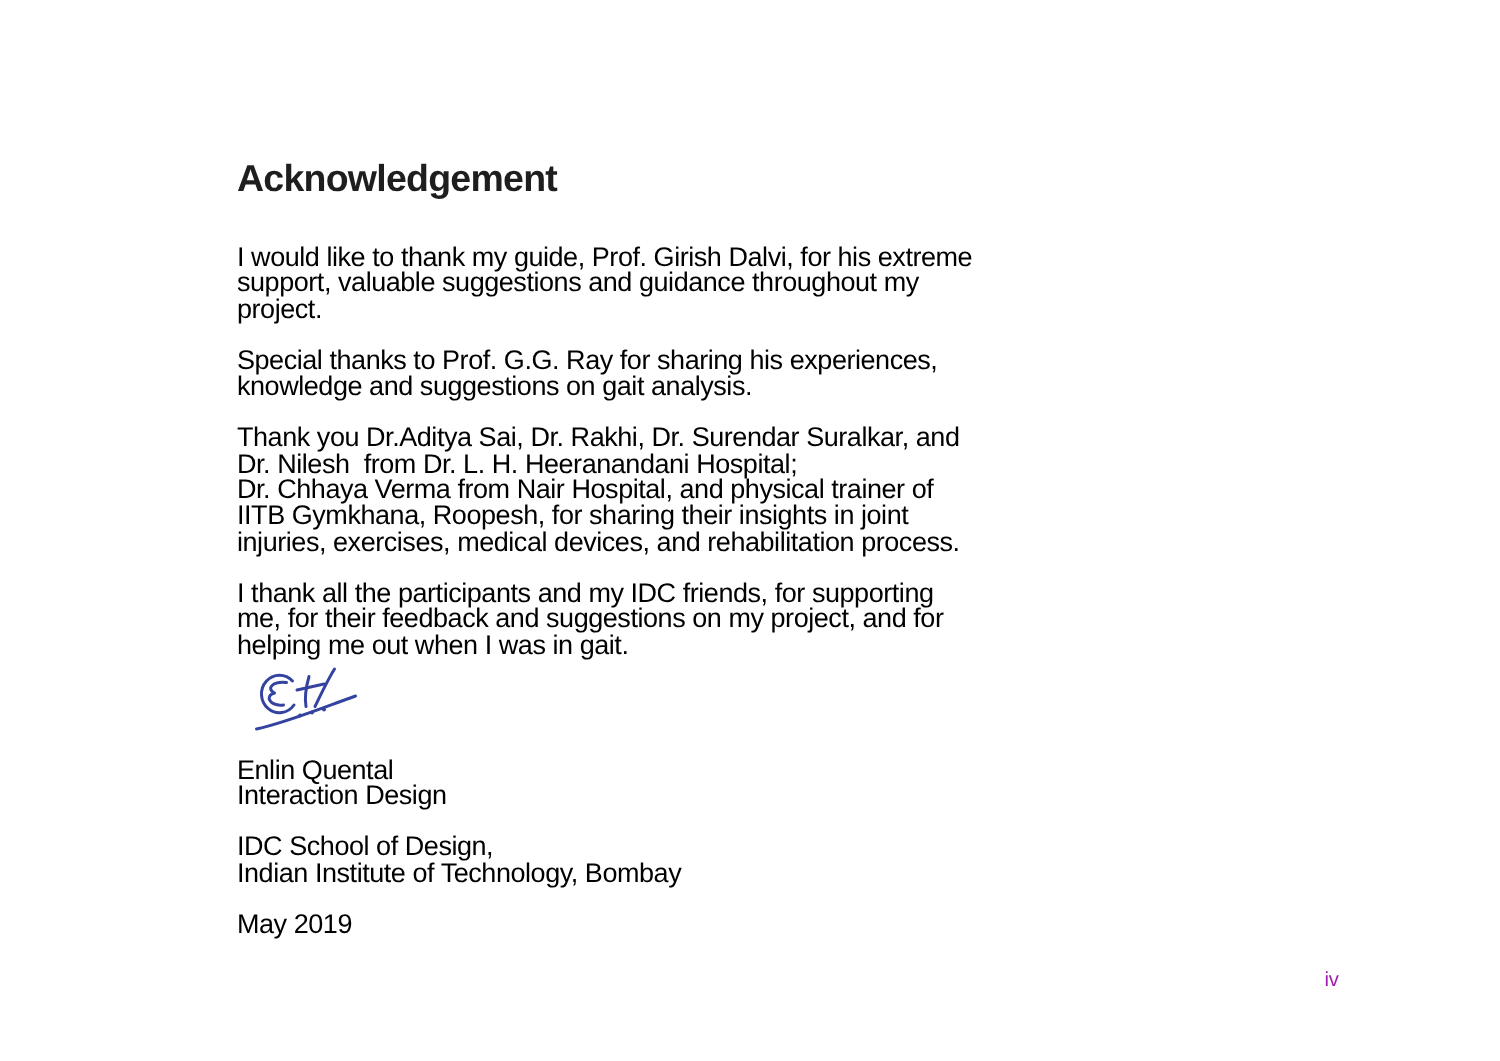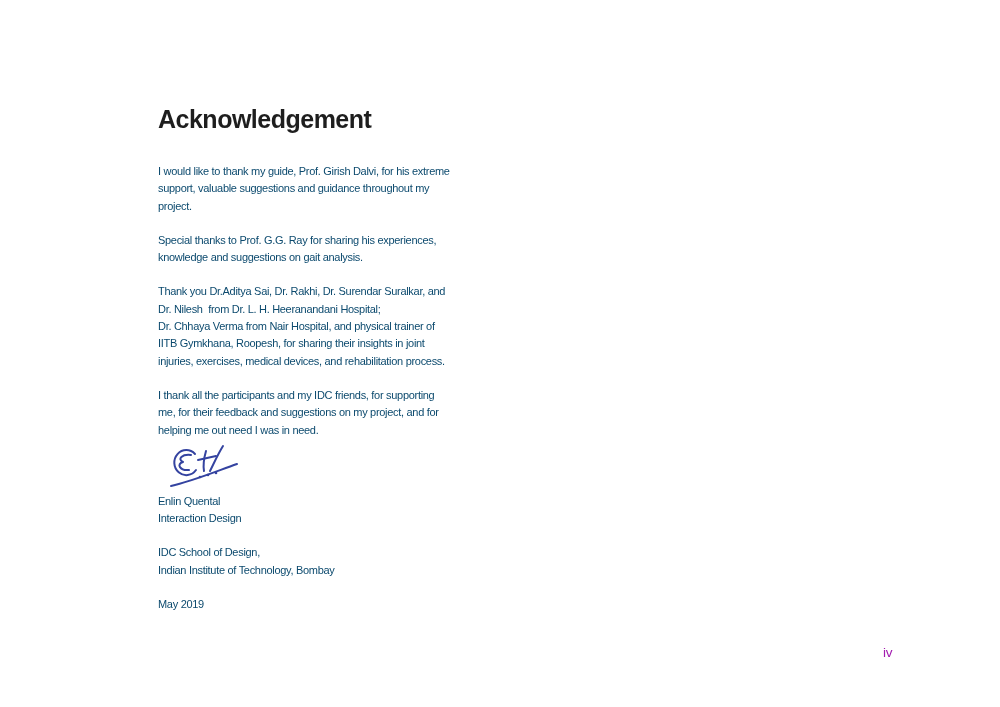--- a/index.html
+++ b/index.html
@@ -24,42 +24,42 @@
     font-weight: 700;
     letter-spacing: -0.5px;
     color: #1e1e1e;
     line-height: 28px;
   }
   .content {
     position: absolute;
     left: 158px;
     top: 163px;
     width: 470px;
-    font-size: 11px;
+    font-size: 18px;
     line-height: 17.3px;
     letter-spacing: -0.3px;
-    color: #0c4a6e;
+    color: #000000;
   }
   .para {
     margin: 0 0 17px 0;
     white-space: pre;
   }
   .para:last-of-type { margin-bottom: 0; }
   .signature {
     height: 50px;
     margin: 2px 0 0 2px;
   }
   .block {
     margin-top: 0;
   }
   .block + .block {
     margin-top: 17px;
   }
   .block div { white-space: pre; }
-  .author-block { margin-top: 2px; }
+  .author-block { margin-top: 14px; }
   .page-number {
     position: absolute;
     left: 883px;
     top: 645px;
     font-size: 13.5px;
     color: #a21caf;
     letter-spacing: -0.2px;
   }
 </style>
 </head>
@@ -76,21 +76,21 @@
 project.</p>
     <p class="para">Special thanks to Prof. G.G. Ray for sharing his experiences,
 knowledge and suggestions on gait analysis.</p>
     <p class="para">Thank you Dr.Aditya Sai, Dr. Rakhi, Dr. Surendar Suralkar, and
 Dr. Nilesh  from Dr. L. H. Heeranandani Hospital;
 Dr. Chhaya Verma from Nair Hospital, and physical trainer of
 IITB Gymkhana, Roopesh, for sharing their insights in joint
 injuries, exercises, medical devices, and rehabilitation process.</p>
     <p class="para">I thank all the participants and my IDC friends, for supporting
 me, for their feedback and suggestions on my project, and for
-helping me out need I was in need.</p>
+helping me out when I was in gait.</p>
 
     <div class="signature">
       <svg width="88" height="52" viewBox="0 0 88 52" xmlns="http://www.w3.org/2000/svg">
         <g fill="none" stroke-width="2" stroke-linecap="round" stroke-linejoin="round" stroke="#3443a0">
           <path d="M 35 13 A 12 12.5 0 1 0 36 29"></path>
           <path d="M 31 14 C 22 13 17 18 23 21 C 16 23 20 30 29 29"></path>
           <path d="M 46 10 C 44 17 43 24 44 30"></path>
           <path d="M 38 19 L 56 15"></path>
           <path d="M 50 30 C 54 22 58 13 63 5"></path>
           <path d="M 11 45 C 30 41 52 32 77 23"></path>

